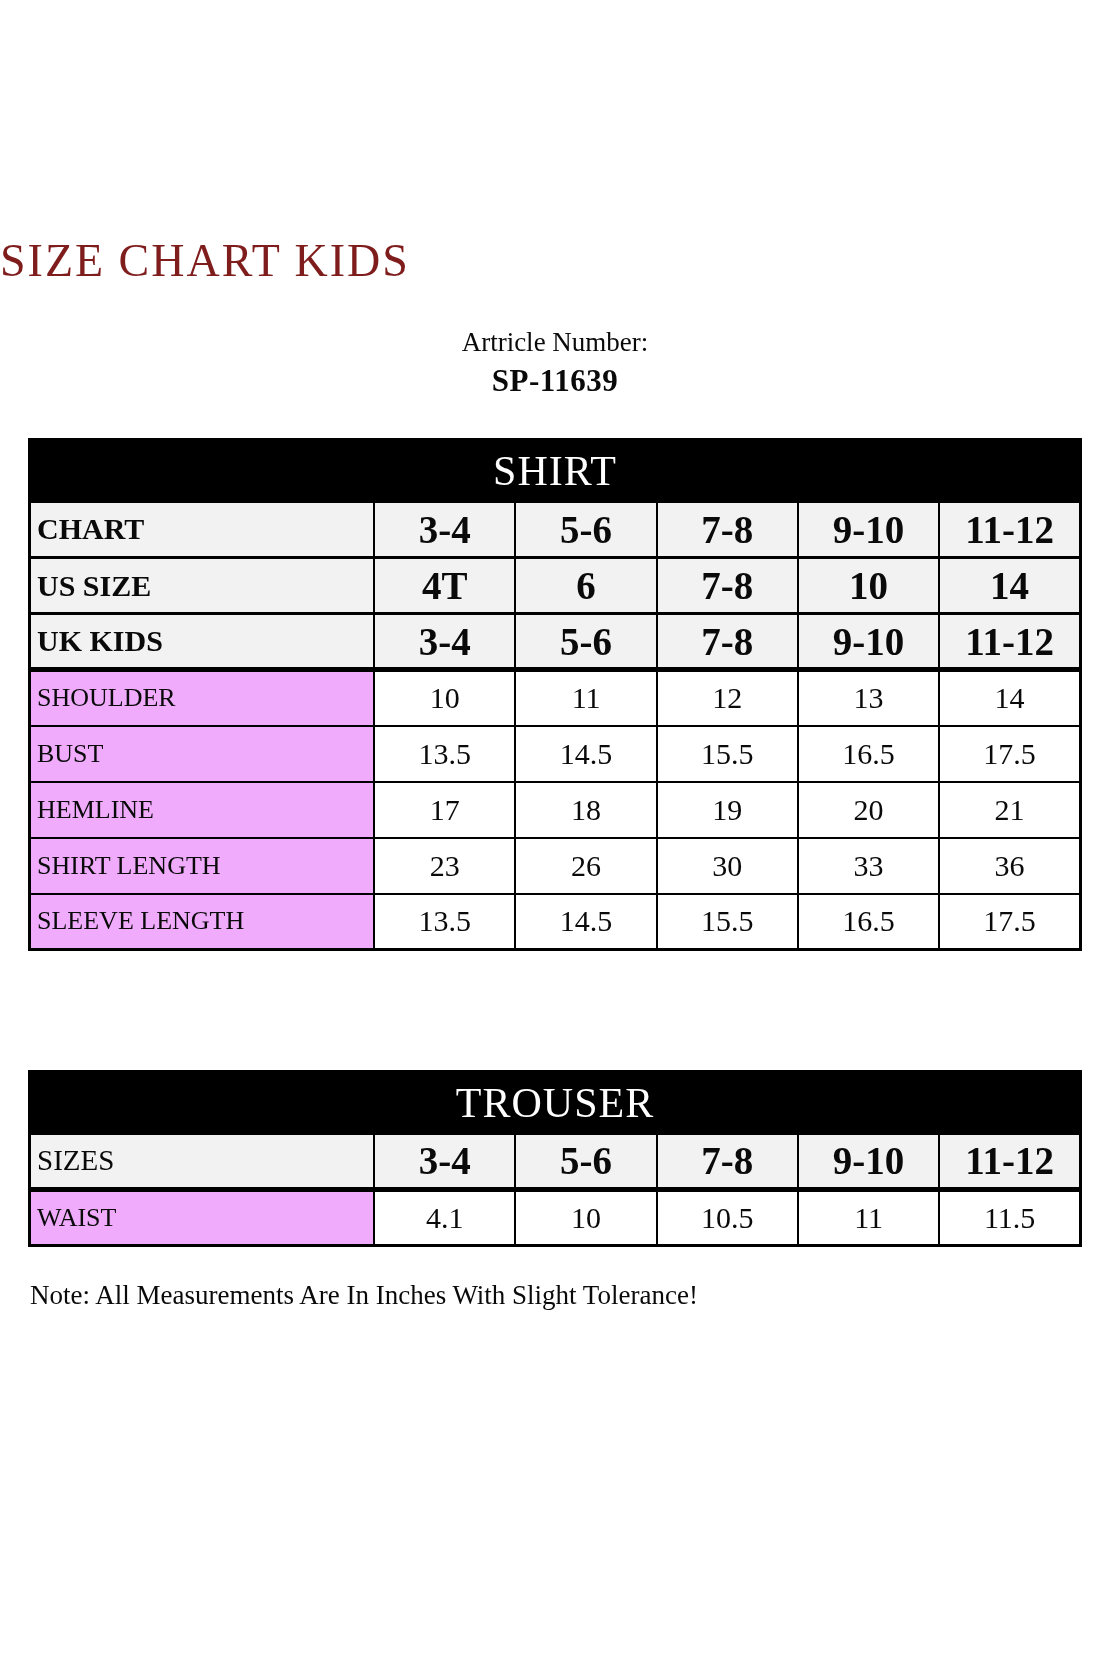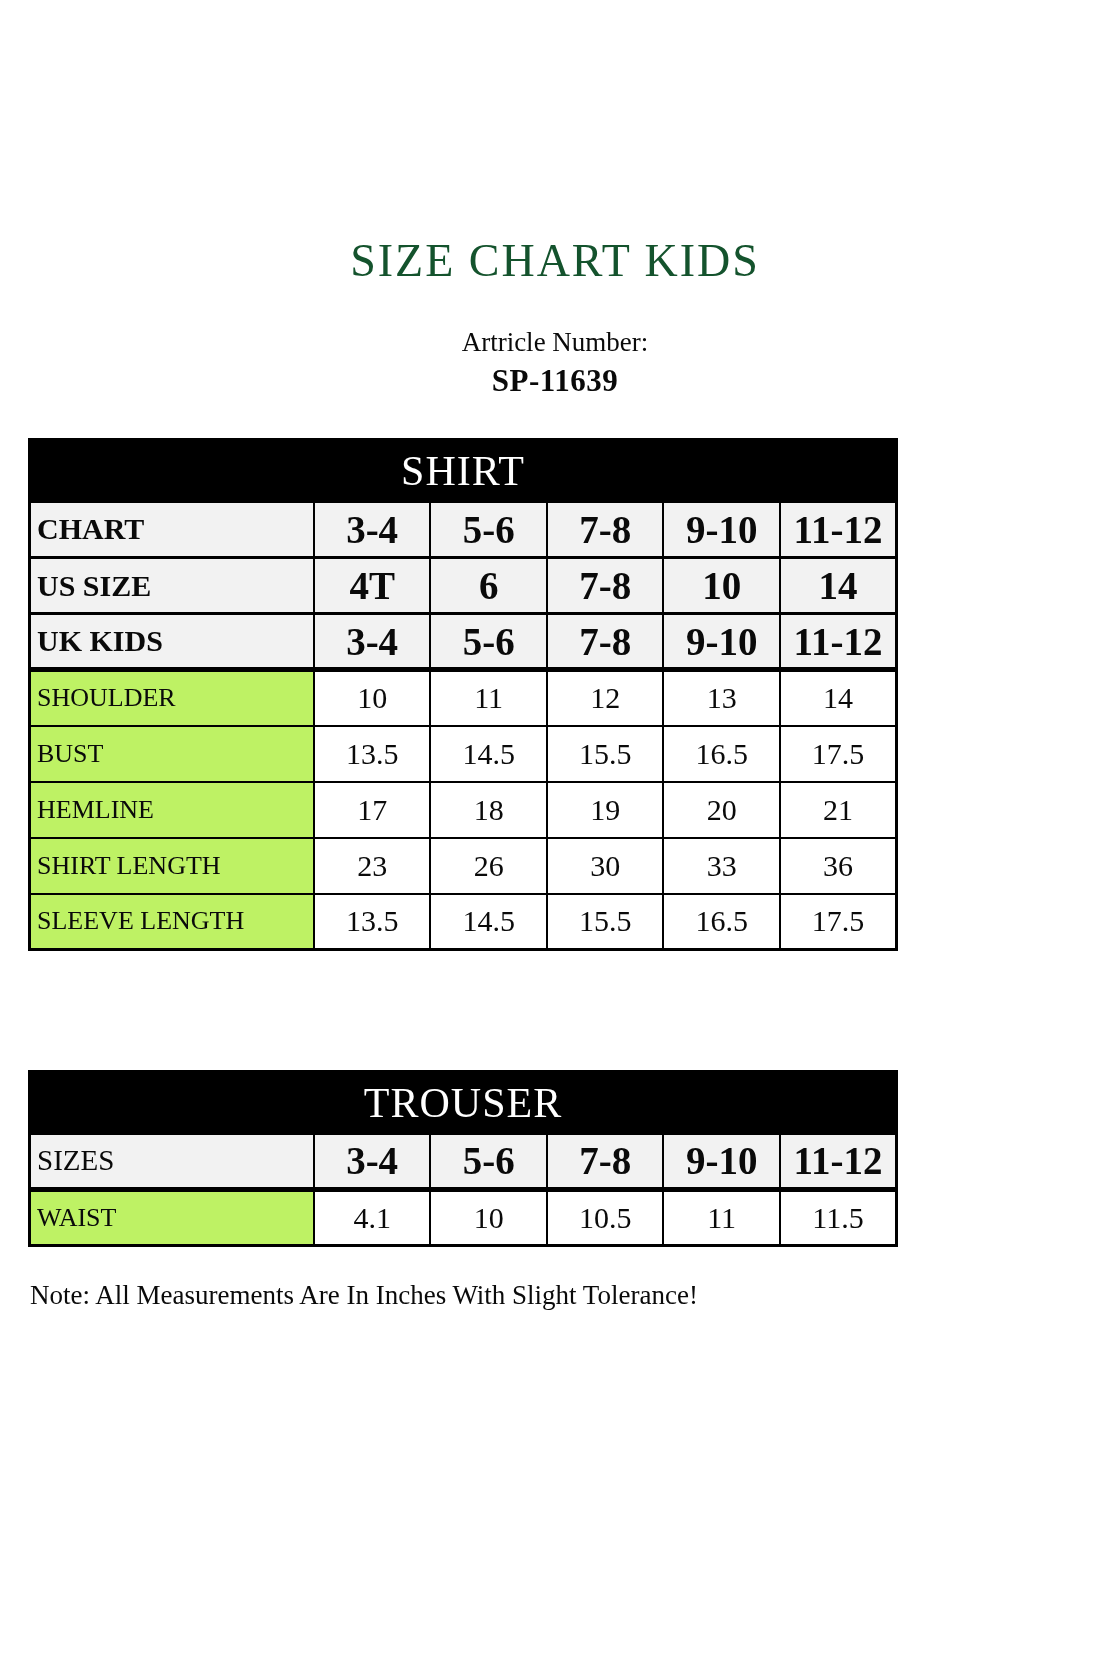--- a/index.html
+++ b/index.html
@@ -9,43 +9,43 @@
     width: 1110px;
     height: 1665px;
     margin: 0 auto;
     background: #ffffff;
     font-family: "Liberation Serif", "DejaVu Serif", serif;
     color: #0a0a0a;
     overflow: hidden;
   }
   .doc-title {
     padding-top: 234px;
-    text-align: center;
+    text-align: left;
     font-size: 46px;
     letter-spacing: 2px;
     font-weight: 400;
-    color: #14532d;
+    color: #7f1d1d;
   }
   .article-label {
     margin-top: 40px;
     text-align: center;
     font-size: 27px;
     font-weight: 400;
   }
   .article-number {
     margin-top: 5px;
     text-align: center;
     font-size: 31px;
     font-weight: 700;
     letter-spacing: 0.5px;
   }
   table.size-table {
     border-collapse: collapse;
     margin-left: 28px;
-    width: 870px;
+    width: 1054px;
     table-layout: fixed;
     border: 3px solid #000000;
   }
   .shirt-table { margin-top: 39px; }
   .trouser-table { margin-top: 119px; }
   col.label-col { width: 32.8%; }
   col.data-col { width: 13.44%; }
   th.table-banner {
     background: #000000;
     color: #ffffff;
@@ -59,21 +59,21 @@
   td {
     border: 2px solid #000000;
     height: 56px;
     vertical-align: middle;
     text-align: center;
     background: #ffffff;
   }
   td.label-cell {
     text-align: left;
     padding-left: 6px;
-    background: #bef264;
+    background: #f0abfc;
   }
   tr.size-row td { background: #f2f2f2; font-weight: 700; font-size: 39px; }
   tr.size-row td.label-cell { font-size: 30px; }
   tr.size-row td.label-regular { font-weight: 400; font-size: 29px; }
   tr.size-row { border-bottom: 3px solid #000000; }
   tr.size-row td { border-bottom-width: 3px; }
   tr.thick-divider td { border-bottom: 5px solid #000000; }
   tr.measure-row td { font-size: 30px; font-weight: 400; }
   tr.measure-row td.label-cell { font-size: 26px; }
   .note {

